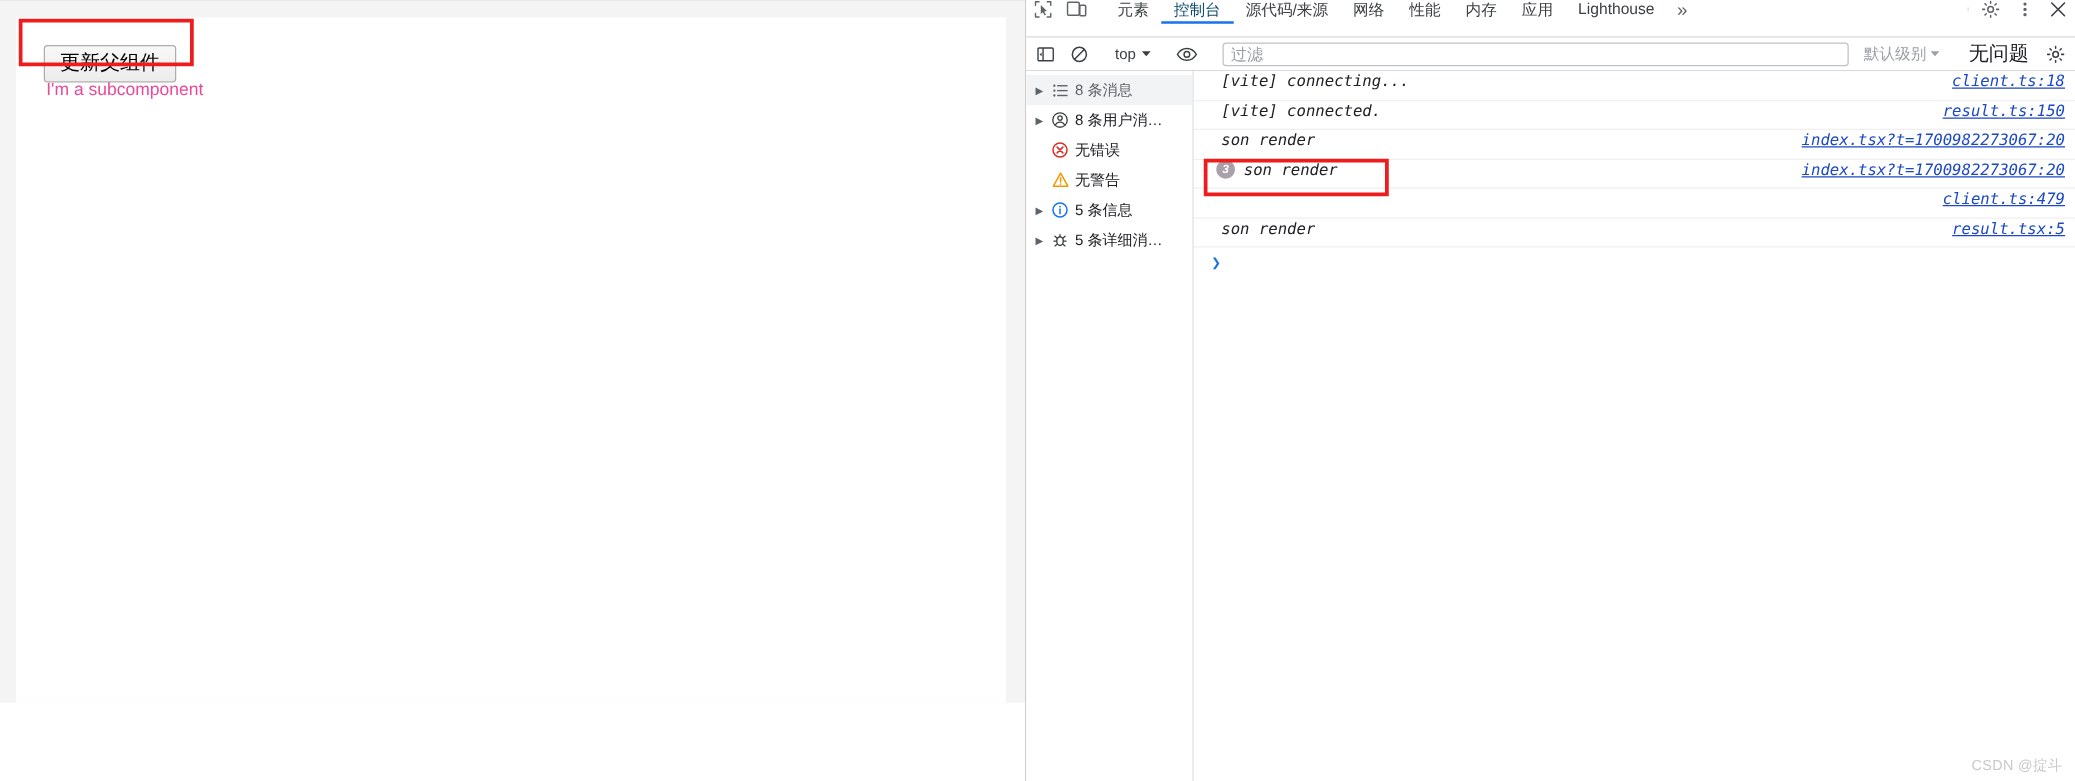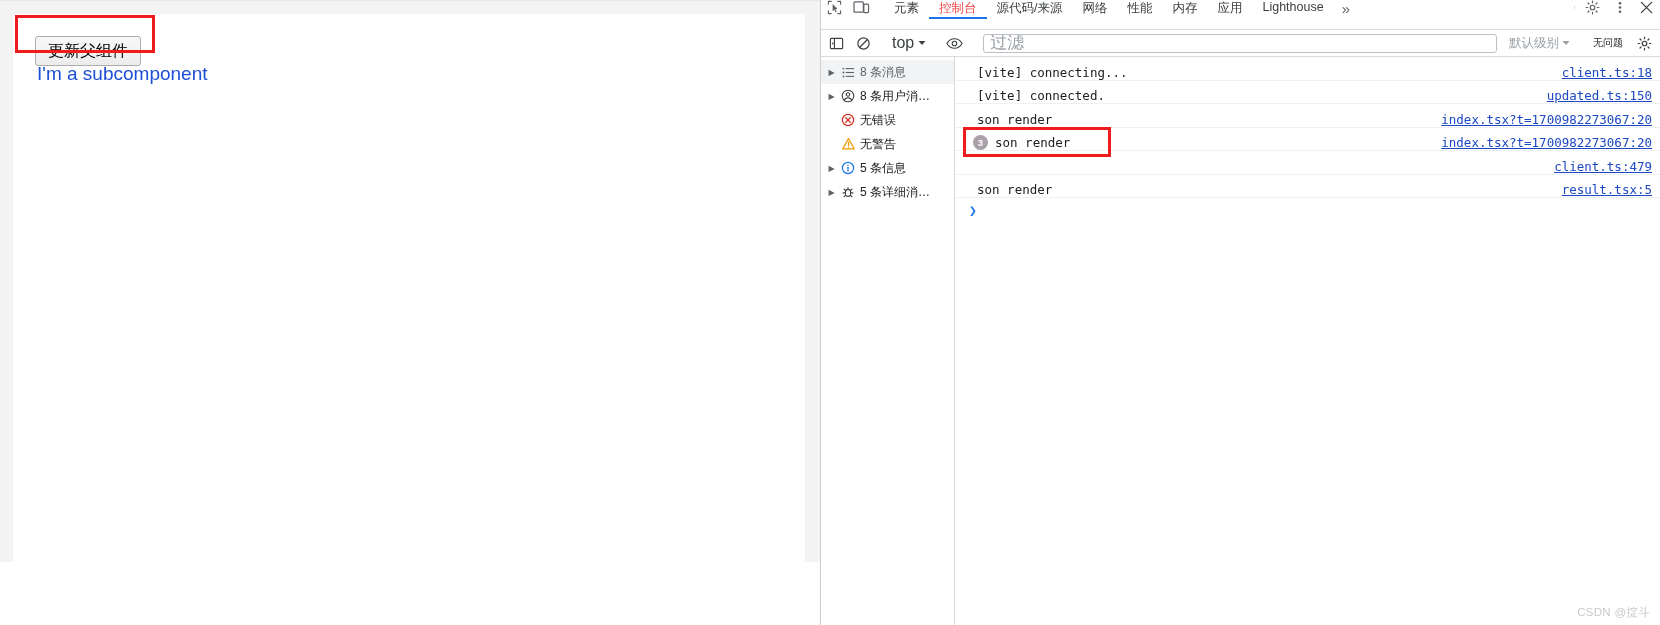--- a/index.html
+++ b/index.html
@@ -60,22 +60,22 @@
     font-size: 16px;
     color: #000;
     background: linear-gradient(#f8f8f8, #ececec);
     border: 1px solid #adadad;
     border-radius: 3px;
     padding: 4px 12px 5px 12px;
     line-height: 1.2;
     cursor: default;
   }
   #sub-text {
-    font-size: 19px;
-    color: #1d4ed8;
+    font-size: 14px;
+    color: #ec4899;
     margin-top: -3px;
     margin-left: 2px;
     line-height: 1.2;
   }
   
   #anno-btn {
     position: absolute;
     left: 2px;
     top: 1px;
     width: 140px;
@@ -123,21 +123,21 @@
     display: flex;
     align-items: center;
     padding: 0 10px;
     color: #3c4043;
     white-space: nowrap;
     cursor: default;
     border-bottom: 2px solid transparent;
     box-sizing: border-box;
   }
   .dt-tab.active {
-    color: #ef4444;
+    color: #0c4a6e;
     border-bottom-color: #1a73e8;
     font-family: Liberation Serif, serif;
   }
   #dt-tabs-right {
     margin-left: auto;
     display: flex;
     align-items: stretch;
   }
   .dt-more {
     display: flex; align-items: center;
@@ -151,45 +151,45 @@
     display: flex;
     align-items: center;
     border-bottom: 1px solid #dadada;
     background: #fff;
     font-size: 12px;
     padding: 0 2px;
     box-sizing: border-box;
   }
   #ctx-select {
     display: flex; align-items: center; gap: 4px;
-    padding: 0 6px; color: #3c4043; font-size: 16px; cursor: default;
+    padding: 0 6px; color: #3c4043; font-size: 12px; cursor: default;
   }
   #filter-input {
     flex: 1;
     height: 19px;
     margin: 0 6px;
     border: 1px solid #bdc1c6;
     border-radius: 3px;
-    font-size: 17px;
+    font-size: 13px;
     color: #202124;
     padding: 0 6px;
     box-sizing: border-box;
     font-family: "Liberation Sans", sans-serif;
     background: #fff;
     outline: none;
   }
   #filter-input::placeholder { color: #9aa0a6; }
   #level-select {
     display: flex; align-items: center; gap: 3px;
     color: #9aa0a6; font-size: 12.5px; padding: 0 6px; cursor: default;
     white-space: nowrap;
     justify-content: space-between;
   }
   #issues-btn {
-    color: #202124; font-size: 10px; padding: 0 8px; cursor: default;
+    color: #202124; font-size: 16px; padding: 0 8px; cursor: default;
     white-space: nowrap;
   }
 
   
   #dt-main {
     display: flex;
     height: calc(625px - 29px - 27px);
   }
   #dt-sidebar {
     width: 134px;
@@ -224,31 +224,32 @@
   .side-label { overflow: hidden; text-overflow: ellipsis; padding-left: 2px; }
 
   #dt-log {
     flex: 1;
     overflow: hidden;
     position: relative;
     background: #fff;
   }
   .log-row {
     display: flex;
-    align-items: flex-end;
+    align-items: flex-start;
     height: 23.5px;
     border-bottom: 1px solid #f0f0f0;
     font-family: "DejaVu Sans Mono", monospace;
     font-size: 12.5px;
     color: #202124;
     padding-left: 22px;
     padding-right: 8px;
     box-sizing: border-box;
     position: relative;
     white-space: nowrap;
+    font-style: italic;
   }
   .log-badge {
     position: absolute;
     left: 18px;
     width: 15px; height: 15px;
     border-radius: 50%;
     background: #a9a0a9;
     color: #fff;
     font-family: "Liberation Sans", sans-serif;
     font-size: 9.5px;
@@ -491,21 +492,21 @@
 
     <div id="dt-log">
 
       <div class="log-row">
         <span class="log-text">[vite] connecting...</span>
         <span class="log-src">client.ts:18</span>
       </div>
 
       <div class="log-row">
         <span class="log-text">[vite] connected.</span>
-        <span class="log-src">updated.ts:150</span>
+        <span class="log-src">result.ts:150</span>
       </div>
 
       <div class="log-row">
         <span class="log-text">son render</span>
         <span class="log-src">index.tsx?t=1700982273067:20</span>
       </div>
 
       <div class="log-row has-badge">
         <span class="log-badge">3</span>
         <span class="log-text">son render</span>

